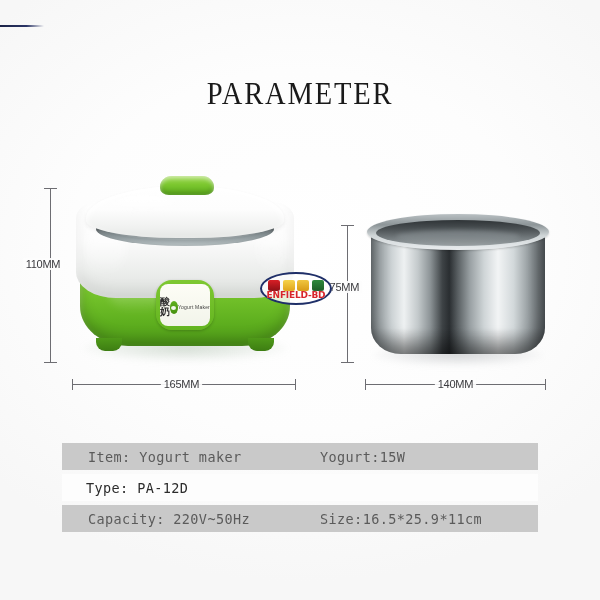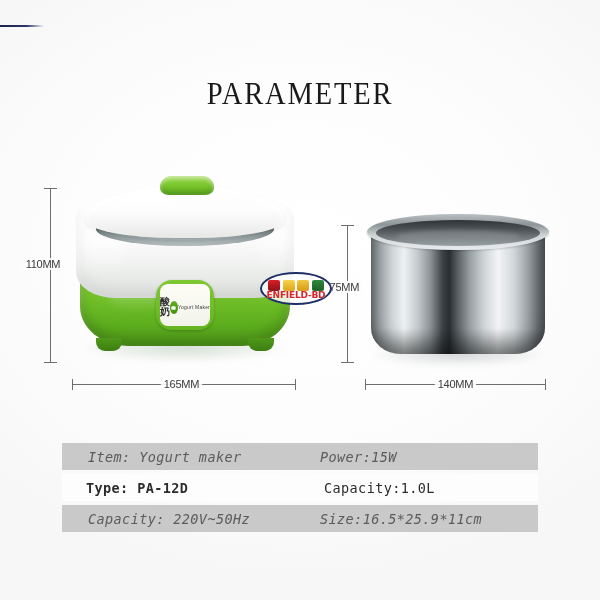--- a/index.html
+++ b/index.html
@@ -394,21 +394,20 @@
     align-items: center;
     height: 27px;
     font-family: "DejaVu Sans Mono", "Liberation Mono", monospace;
     font-size: 13.5px;
     color: #4a4a4a;
     letter-spacing: 0.4px;
   }
   .spec-row.shaded {
     background: #c9c9c9;
     color: #5b5b5b;
-    font-style: italic;
   }
   .spec-row.plain {
     background: #fdfdfd;
     color: #2c2c2c;
   }
   .spec-row.plain .cell-l,
   .spec-row.plain .cell-r {
     font-weight: normal;
   }
   .spec-gap {
@@ -417,21 +416,21 @@
   .cell-l {
     flex: 0 0 258px;
     padding-left: 26px;
     box-sizing: border-box;
     white-space: nowrap;
   }
   .cell-r {
     flex: 1 1 auto;
     white-space: nowrap;
   }
-  .spec-row.plain .cell-l { padding-left: 24px; font-weight: bold; }
+  .spec-row.plain .cell-l { padding-left: 24px; }
   .spec-row.plain .cell-r { padding-left: 4px; }
 
   
   .watermark {
     position: absolute;
     left: 260px;
     top: 272px;
     width: 72px;
     height: 35px;
   }
@@ -549,28 +548,27 @@
       <div class="wm-ic c"></div>
       <div class="wm-ic d"></div>
     </div>
     <div class="wm-text">ENFIELD-BD</div>
   </div>
 
   <div class="spec-table">
 
     <div class="spec-row shaded">
       <div class="cell-l">Item: Yogurt maker</div>
-      <div class="cell-r">Power:15W</div>
+      <div class="cell-r">Yogurt:15W</div>
     </div>
 
     <div class="spec-gap"></div>
 
     <div class="spec-row plain">
       <div class="cell-l">Type: PA-12D</div>
-      <div class="cell-r">Capacity:1.0L</div>
     </div>
 
     <div class="spec-gap"></div>
 
     <div class="spec-row shaded">
       <div class="cell-l">Capacity: 220V~50Hz</div>
       <div class="cell-r">Size:16.5*25.9*11cm</div>
     </div>
 
   </div>

